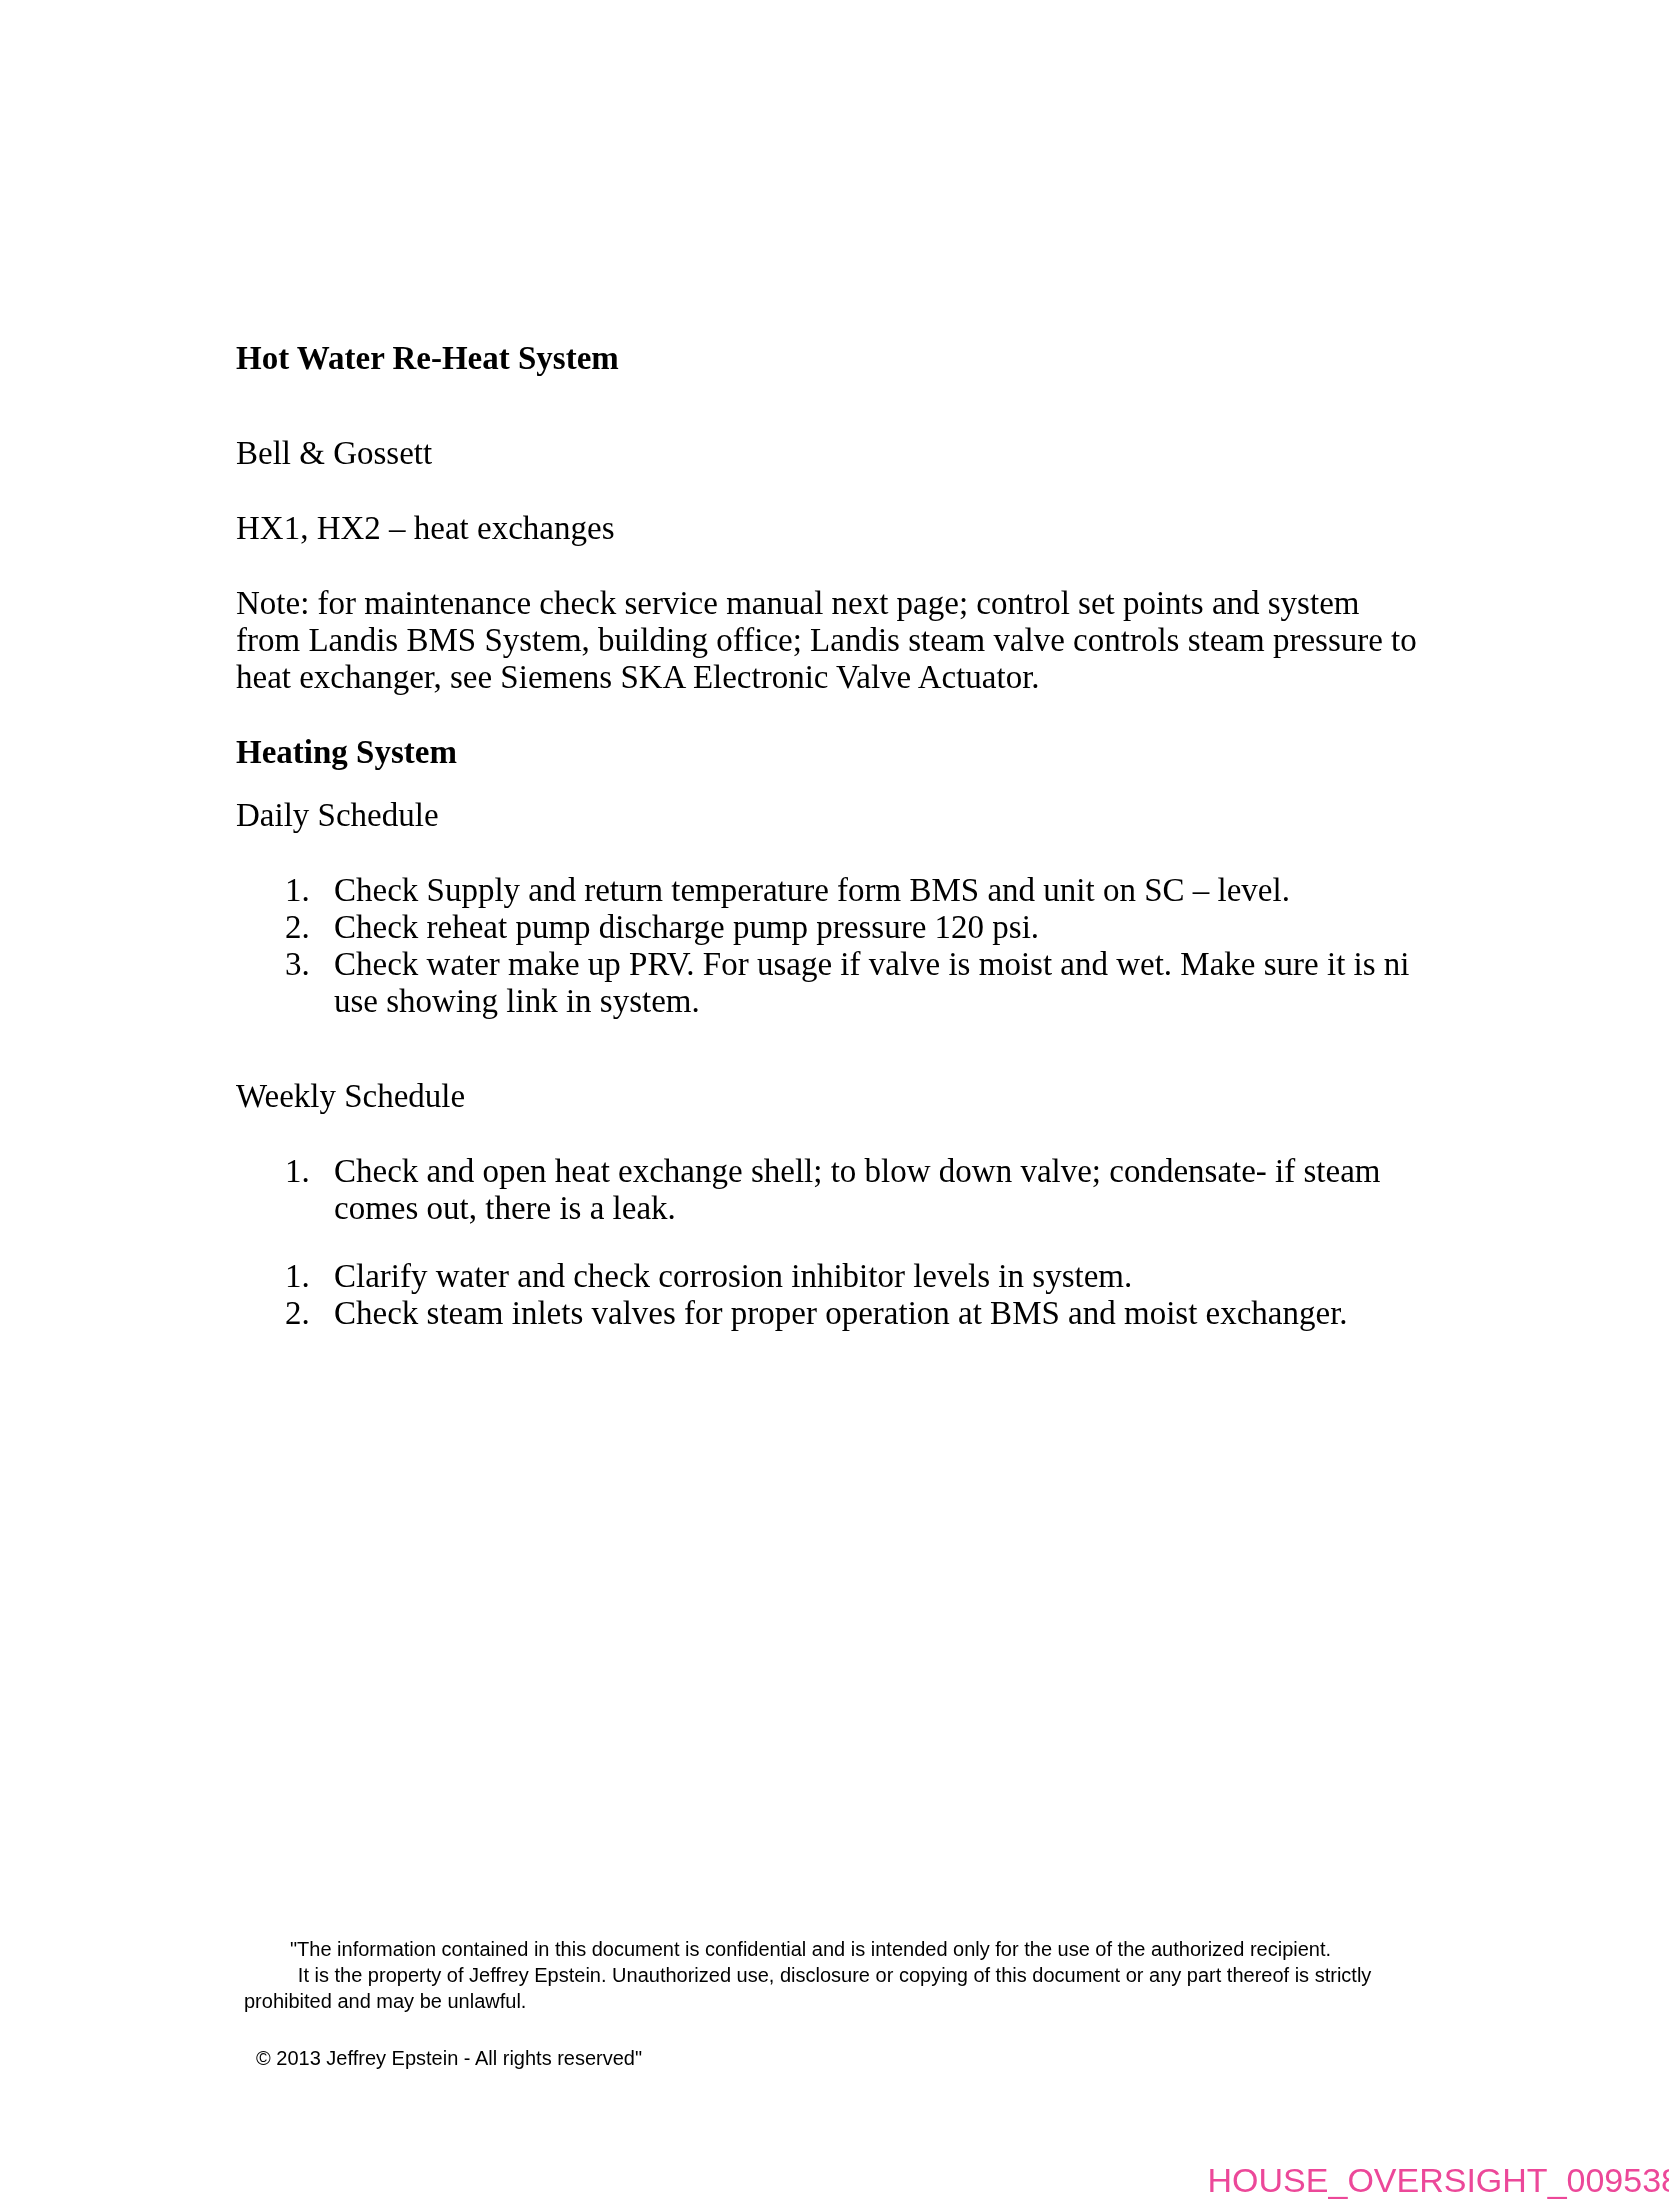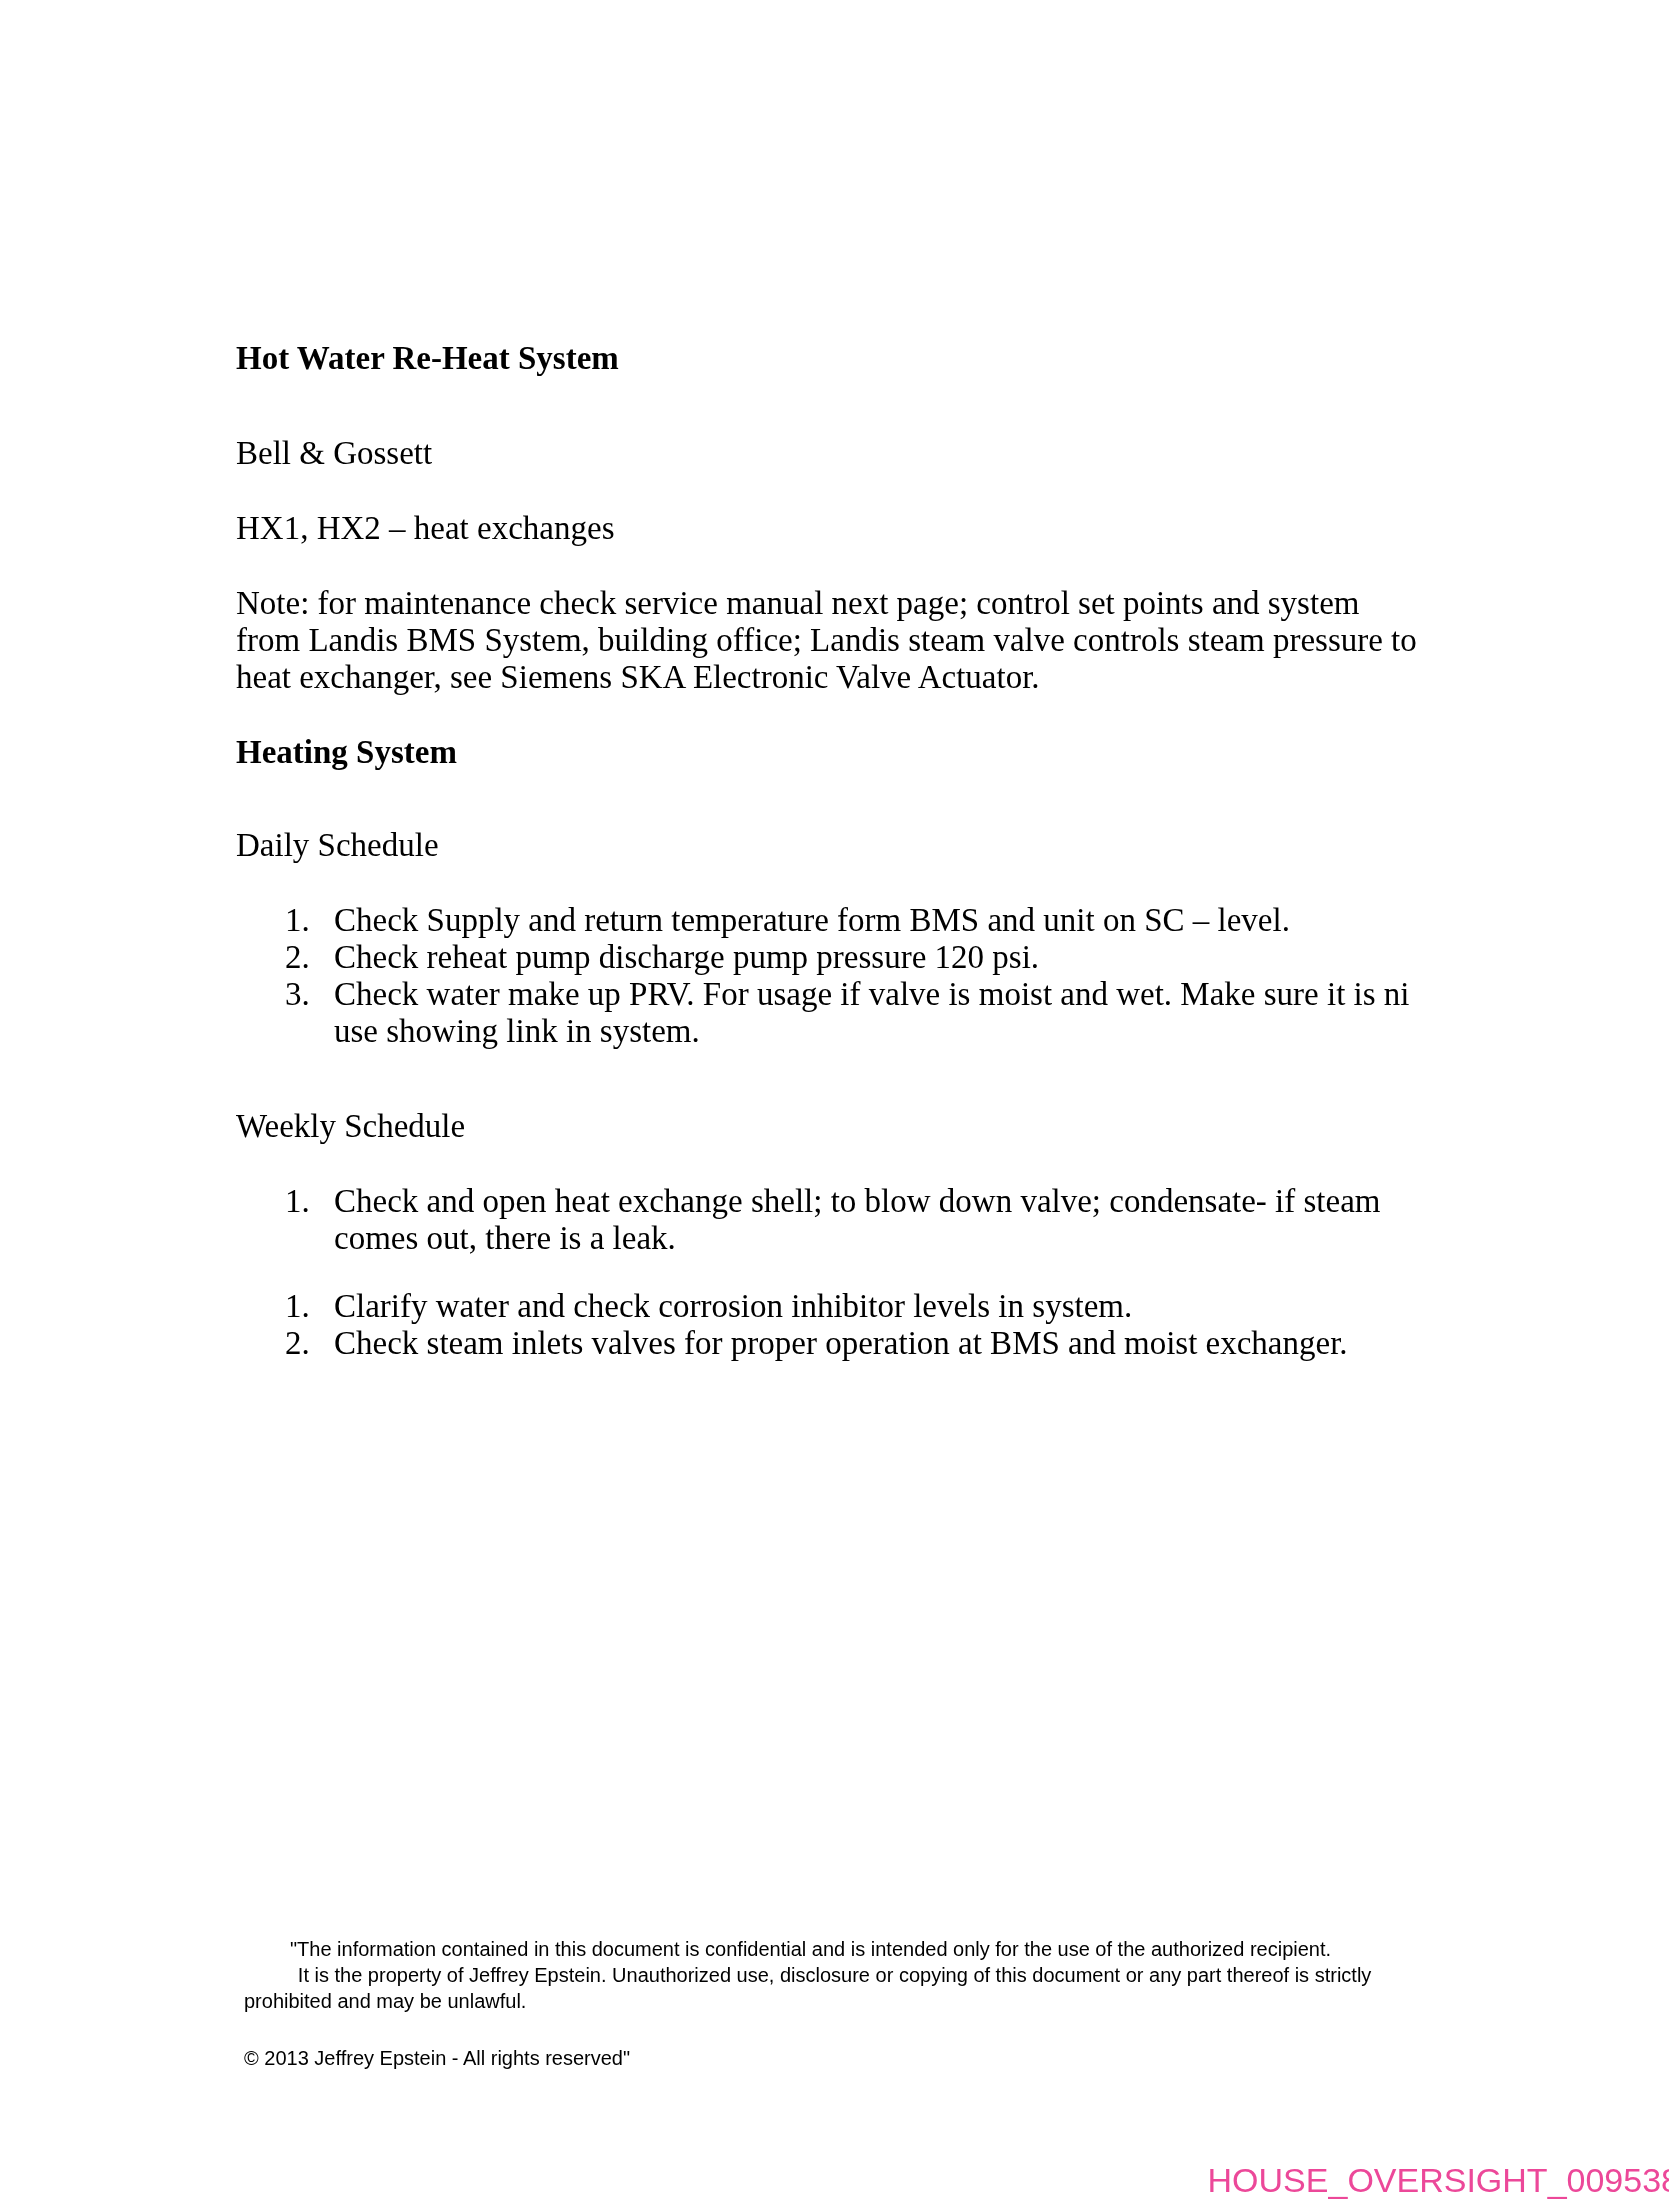--- a/index.html
+++ b/index.html
@@ -27,21 +27,21 @@
     width: 1231px;
   }
   .doc-title {
     font-size: 33px;
     font-weight: bold;
     margin: 0 0 58px 0;
   }
   .section-heading {
     font-size: 33px;
     font-weight: bold;
-    margin: 0 0 56px 0;
+    margin: 0 0 26px 0;
   }
   .line-para {
     margin: 0 0 38px 0;
   }
   .multi-para {
     margin: 0 0 38px 0;
   }
   .sched-label {
     margin: 0 0 38px 0;
   }
@@ -72,20 +72,21 @@
     width: 1172px;
     font-family: "Liberation Sans", sans-serif;
     font-size: 20px;
     line-height: 26px;
     color: #000000;
   }
   .footer .dl-1 { text-indent: 46px; }
   .footer .dl-2 { text-indent: 9.2px; text-align: center; }
   .footer .copyright {
     margin-top: 31px;
+    margin-left: 12px;
   }
   .bates {
     position: absolute;
     right: 13px;
     bottom: 6.5px;
     font-family: "Liberation Sans", sans-serif;
     font-size: 34px;
     line-height: 37px;
     color: #ec4899;
   }

